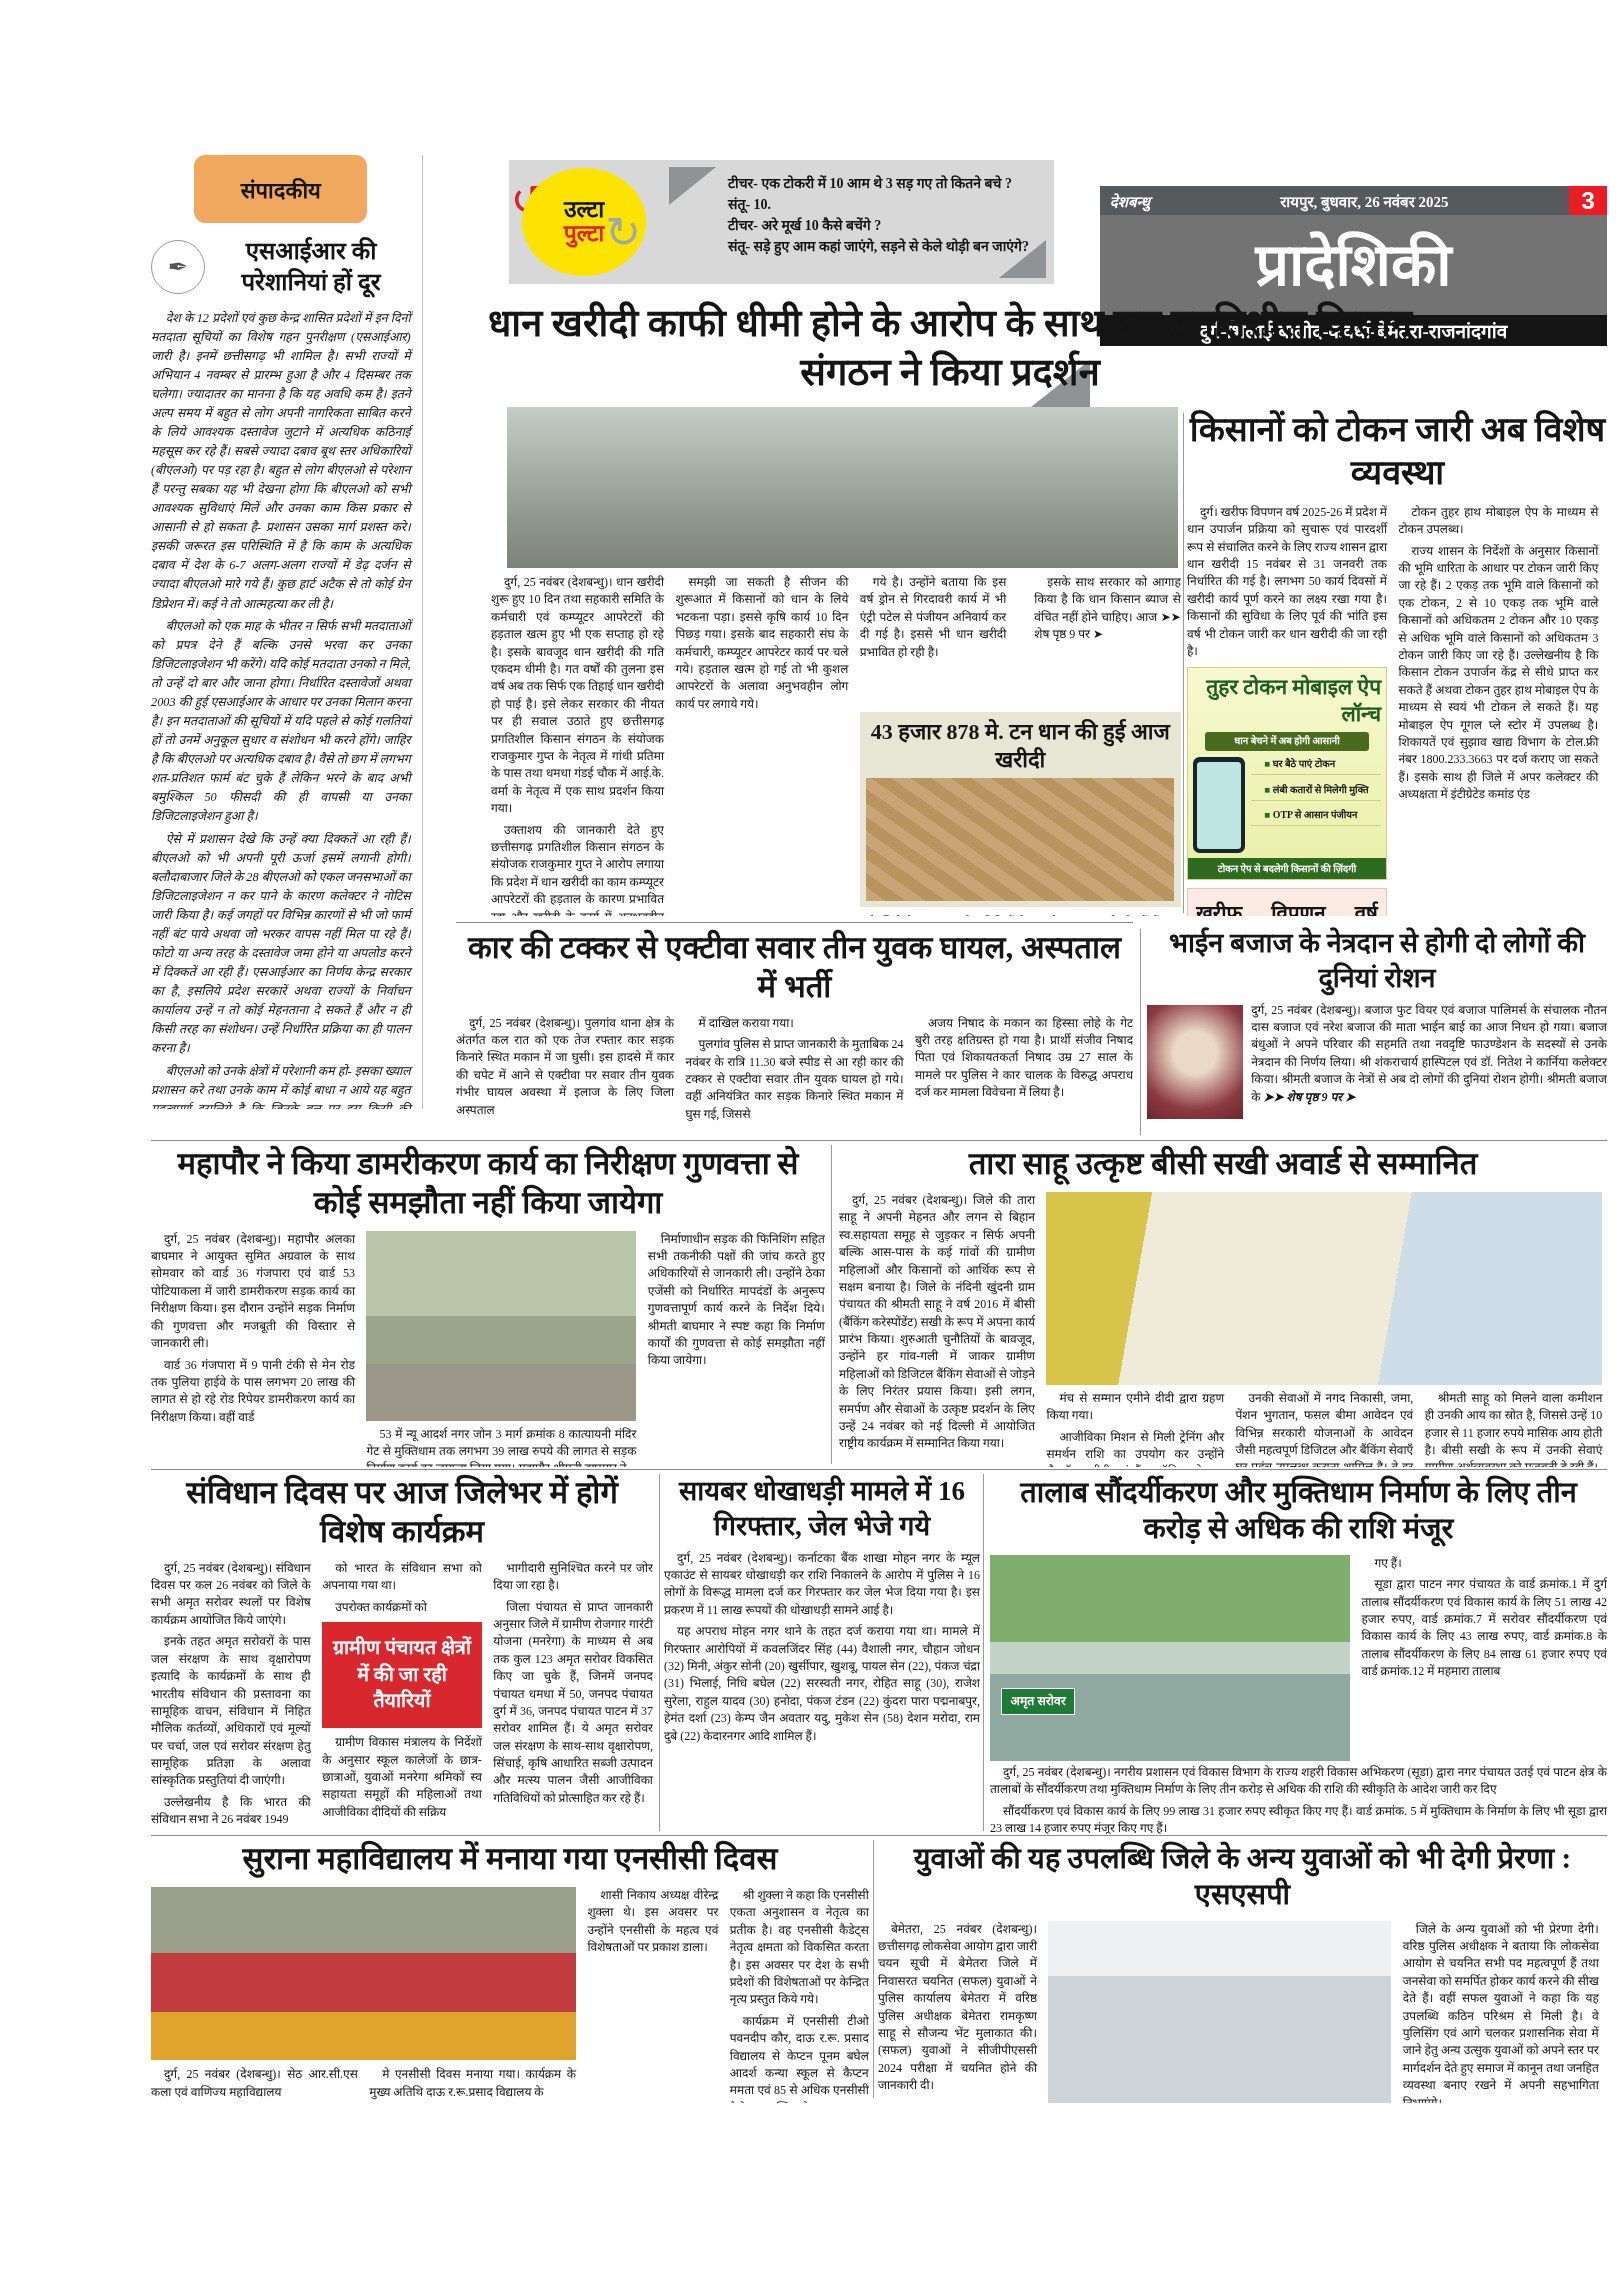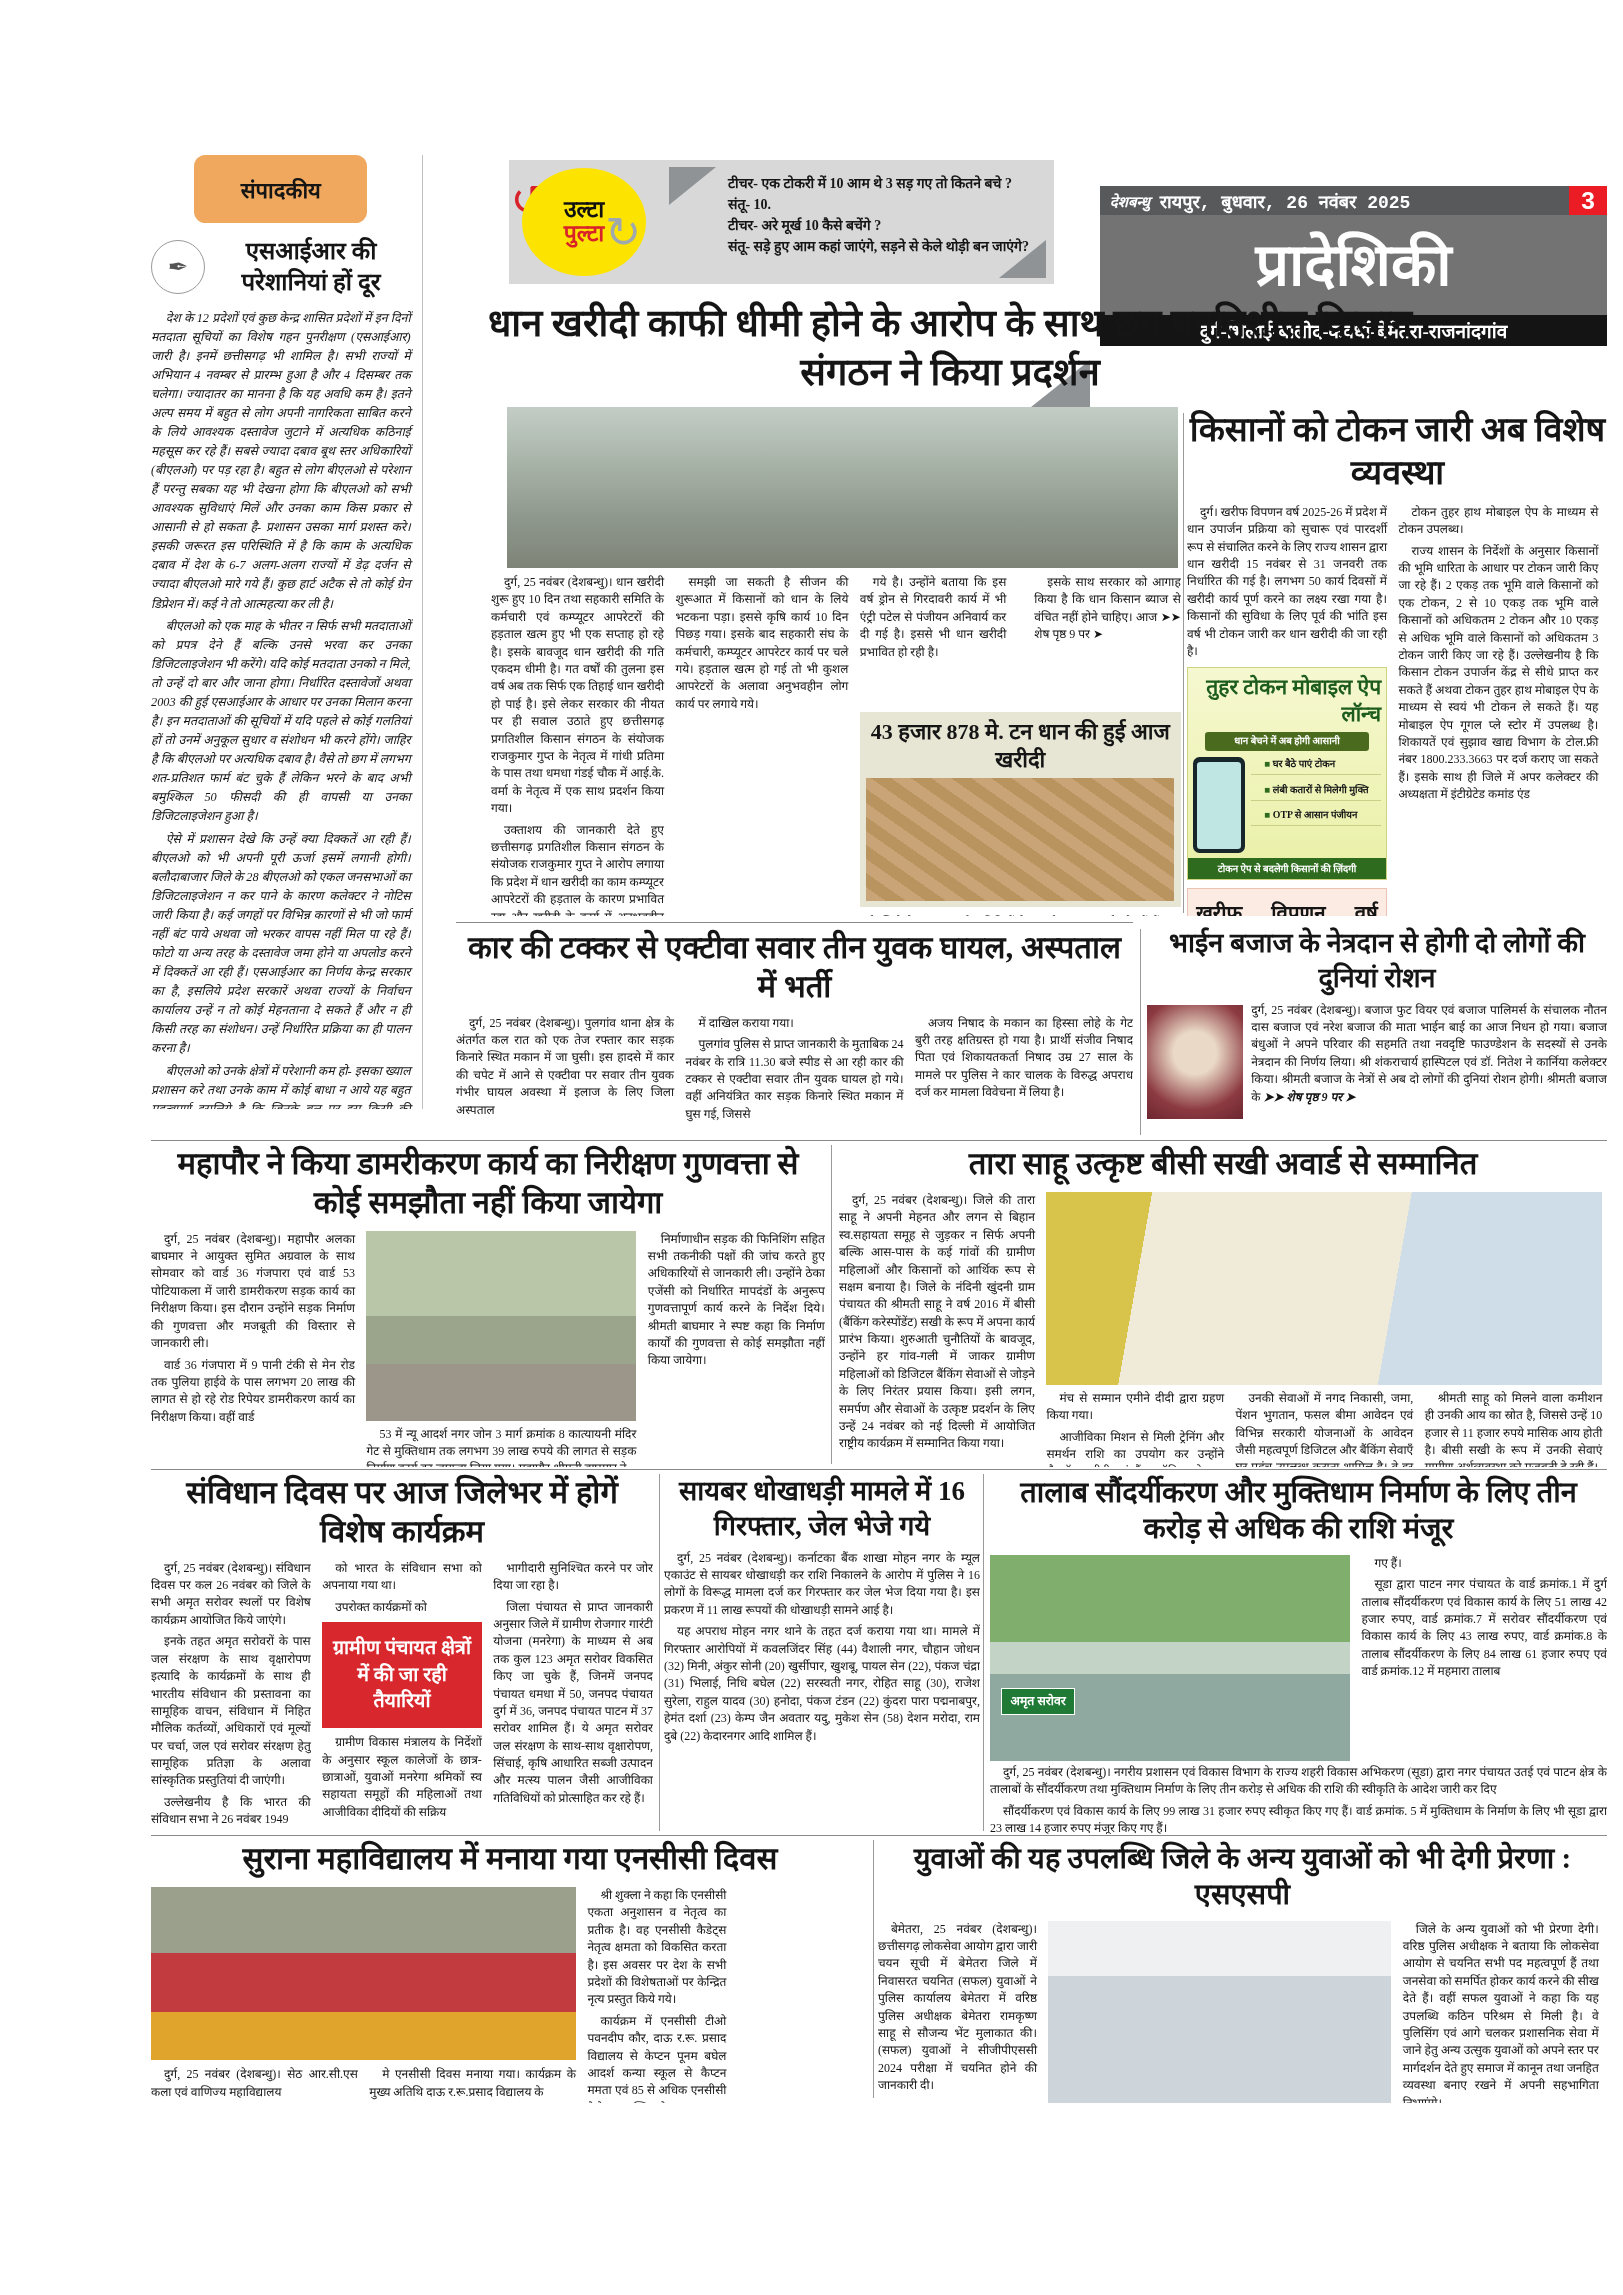--- a/index.html
+++ b/index.html
@@ -10,21 +10,21 @@
     margin:0 auto; overflow:hidden;
   }
   .art { position:absolute; overflow:hidden; }
   .vr { position:absolute; width:0.8px; background:#9a9a9a; }
   .hr { position:absolute; height:0.8px; background:#8a8a8a; }
 
   
   #masthead { left:1100px; top:186px; width:507px; }
   .mast-top { display:flex; align-items:center; height:29px; background:#58595b; }
   .mast-logo { color:#fff; font-weight:bold; font-size:15px; padding:0 9.8px; font-style:italic; white-space:nowrap; }
-  .mast-date { flex:1; text-align:left; color:#fff; font-weight:bold; font-size:18px; font-family:Liberation Mono, monospace; }
+  .mast-date { flex:1; text-align:center; color:#fff; font-weight:bold; font-size:15px; font-family:Liberation Serif, serif; }
   .mast-page { width:38px; height:29px; background:#ec1c24; color:#fff; font-weight:bold; font-size:24.5px; text-align:center; line-height:29px; font-family:"Liberation Sans",sans-serif; }
   .mast-mid { height:100px; background:#737373; display:flex; align-items:center; justify-content:center; }
   .mast-mid span { color:#fff; font-weight:bold; font-size:59px; line-height:1; }
   .mast-bot { height:31px; background:#141414; color:#fff; font-weight:bold; font-size:19px; display:flex; align-items:center; justify-content:center; white-space:nowrap; }
   .corner-tri { position:absolute; left:1016px; top:360px; width:0; height:0; border-bottom:59px solid #8f9396; border-left:74px solid transparent; }
 
   
   #joke { left:509px; top:160px; width:545px; height:124px; background:#d8d8d8; }
   .joke-oval { position:absolute; left:13px; top:8.2px; width:124px; height:108px; background:#fde400; border-radius:50%; display:flex; flex-direction:column; align-items:center; justify-content:center; }
   .joke-oval .l1 { font-weight:bold; font-size:23px; color:#111; line-height:1.05; }
@@ -356,20 +356,23 @@
         <div class="ph ph-ncc"></div>
         <div class="ncc-cap">
           <div class="c">
               <p>दुर्ग, 25 नवंबर (देशबन्धु)। सेठ आर.सी.एस कला एवं वाणिज्य महाविद्यालय</p>
             </div>
           <div class="c">
               <p>मे एनसीसी दिवस मनाया गया। कार्यक्रम के मुख्य अतिथि दाऊ र.रू.प्रसाद विद्यालय के</p>
             </div>
         </div>
       </div>
+      <div class="c" style="max-width:131px;">
+          <p>शासी निकाय अध्यक्ष वीरेन्द्र शुक्ला थे। इस अवसर पर उन्होंने एनसीसी के महत्व एवं विशेषताओं पर प्रकाश डाला।</p>
+        </div>
       <div class="c" style="max-width:139px;">
           <p>श्री शुक्ला ने कहा कि एनसीसी एकता अनुशासन व नेतृत्व का प्रतीक है। वह एनसीसी कैडेट्स नेतृत्व क्षमता को विकसित करता है। इस अवसर पर देश के सभी प्रदेशों की विशेषताओं पर केन्द्रित नृत्य प्रस्तुत किये गये।</p>
           <p>कार्यक्रम में एनसीसी टीओ पवनदीप कौर, दाऊ र.रू. प्रसाद विद्यालय से केप्टन पूनम बघेल आदर्श कन्या स्कूल से कैप्टन ममता एवं 85 से अधिक एनसीसी कैडेट्स उपस्थित थे।</p>
         </div>
     </div>
   </div>
 
   <div class="vr" style="left:873px; top:1840px; height:258px;"></div>
   <div id="ssp" class="art">
     <div class="h-lg" style="font-size:29px;">युवाओं की यह उपलब्धि जिले के अन्य युवाओं को भी देगी प्रेरणा : एसएसपी</div>

